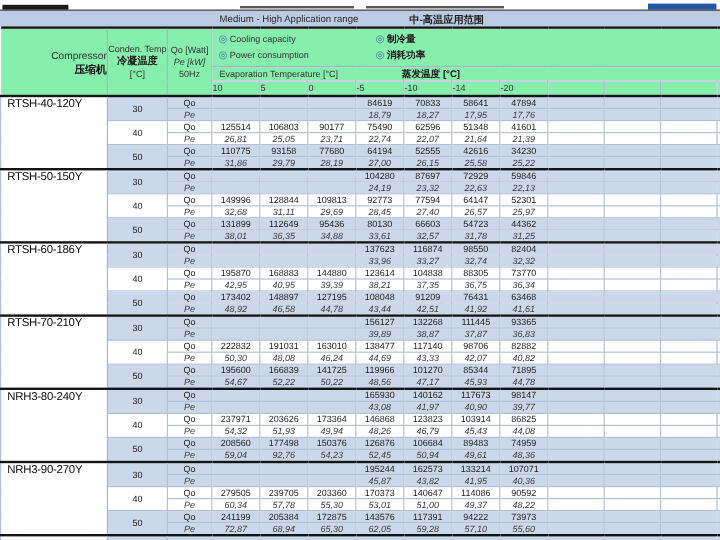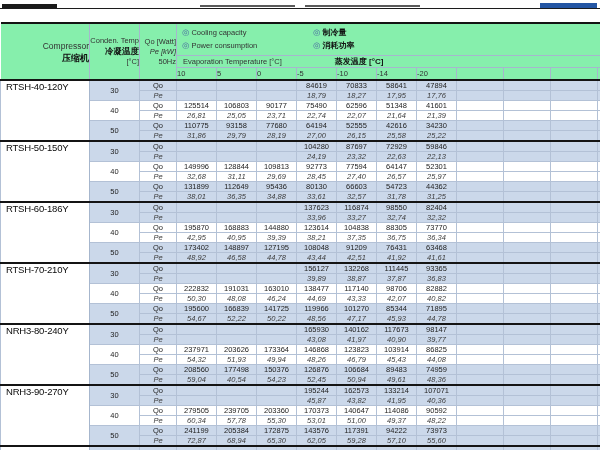--- a/index.html
+++ b/index.html
@@ -14,23 +14,23 @@
   .band-zh{position:absolute;left:341px;top:2px;font-size:8.5px;font-weight:700;color:#1d1d1d;}
   
   table{position:absolute;left:0;top:22px;width:600px;border-collapse:collapse;table-layout:fixed;}
   td{padding:0;margin:0;font-size:7.5px;color:#222;overflow:hidden;white-space:nowrap;}
   thead td{background:#86efac;}
   .th-top{border-top:2px solid #141414;}
   .hL{border-right:1px solid #a6b6cd;border-bottom:2px solid #141414;vertical-align:middle;}
   .h-comp{text-align:right;padding-left:8px;}
   .h-comp .en{font-size:8.5px;color:#333;display:block;line-height:12px;}
   .h-comp .zh{font-size:9px;font-weight:700;color:#111;display:block;line-height:12px;}
-  .h-ct,.h-qp{text-align:right;}
+  .h-ct,.h-qp{text-align:center;}
   .h-ct .l1,.h-qp .l1{display:block;line-height:10px;font-size:7.5px;color:#333;}
-  .h-ct .l2{display:block;line-height:11px;font-size:8.5px;font-weight:700;color:#111;}
+  .h-ct .l2{display:block;line-height:11px;font-size:8.5px;font-weight:700;color:#111;font-family:Liberation Mono, monospace;}
   .h-ct .l3{display:block;line-height:10px;font-size:7.5px;color:#333;}
   .h-qp .pe{font-style:italic;}
   .legend-cell{height:31px;vertical-align:top;}
   .lg-line{position:relative;height:13px;line-height:13px;padding-left:5px;}
   .lg-line:first-child{margin-top:2px;}
   .lg-icon{color:#4a6fa0;font-size:8.5px;margin-right:2px;}
   .lg-en{font-size:7.5px;color:#333;}
   .lg-zh{position:absolute;left:136px;top:0;font-size:8px;font-weight:700;color:#111;}
   .lg-zh .lg-icon{font-weight:400;}
   .evap-cell{height:11px;border-top:1px solid #a6b6cd;vertical-align:middle;}
@@ -56,20 +56,24 @@
 <body>
 
 <div id="page">
 
   <div class="frag" style="left:2px;top:4px;width:55px;height:4px;background:#1a1a1a;"></div>
   <div class="frag" style="left:200px;top:5px;width:95px;height:2px;background:#5a5a5a;"></div>
   <div class="frag" style="left:305px;top:5px;width:115px;height:2px;background:#5a5a5a;"></div>
   <div class="frag" style="left:540px;top:3px;width:57px;height:5px;background:#2456a4;"></div>
   <div class="top-rule"></div>
 
+  <div class="band">
+    <span class="band-en">Medium - High Application range</span>
+    <span class="band-zh">中-高温应用范围</span>
+  </div>
 
   <div class="wm" style="left:195px;top:90px;width:150px;height:110px;"></div>
   <div class="wm inner" style="left:215px;top:103px;width:110px;height:84px;"></div>
   <div class="wm" style="left:200px;top:230px;width:190px;height:130px;"></div>
 
   <table>
     <colgroup>
       <col style="width:89px">
         <col style="width:50px">
         <col style="width:37px">
@@ -555,21 +559,21 @@
           <td class="v">89483</td>
           <td class="v">74959</td>
           <td class="v"></td>
           <td class="v"></td>
           <td class="v"></td>
           <td class="v"></td>
         </tr>
         <tr class="blue pe-row">
           <td class="lbl pe">Pe</td>
           <td class="v">59,04</td>
-          <td class="v">40,54</td>
+          <td class="v">92,76</td>
           <td class="v">54,23</td>
           <td class="v">52,45</td>
           <td class="v">50,94</td>
           <td class="v">49,61</td>
           <td class="v">48,36</td>
           <td class="v"></td>
           <td class="v"></td>
           <td class="v"></td>
           <td class="v"></td>
         </tr>

